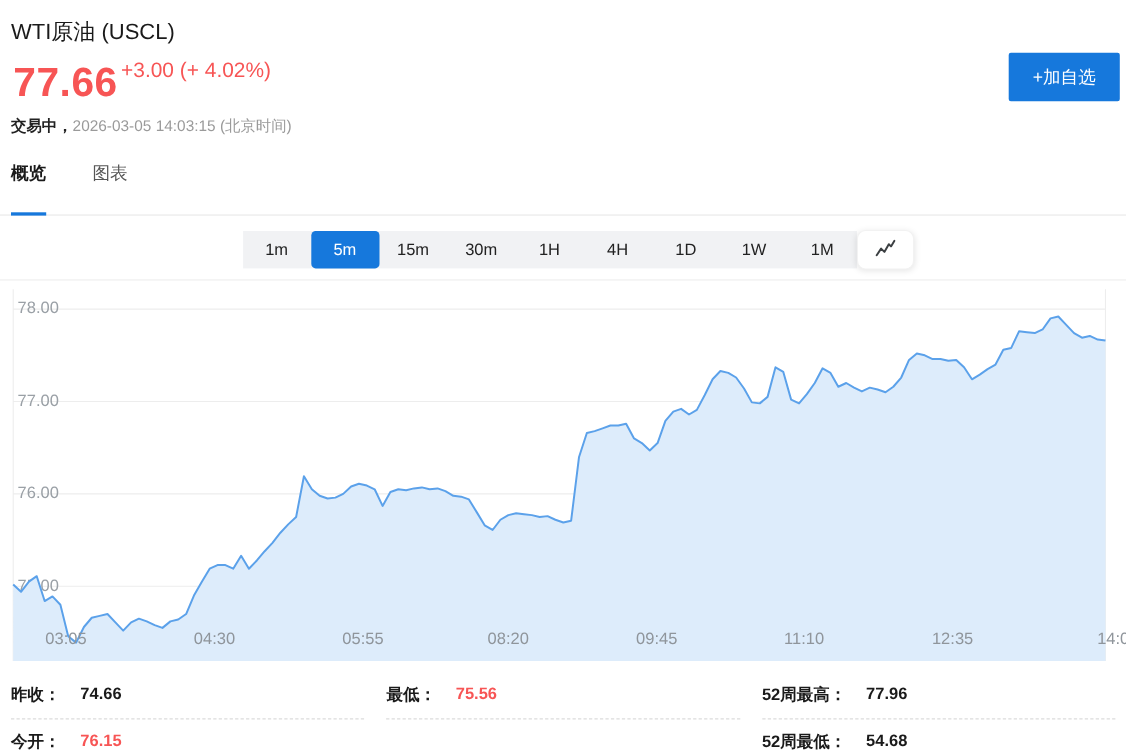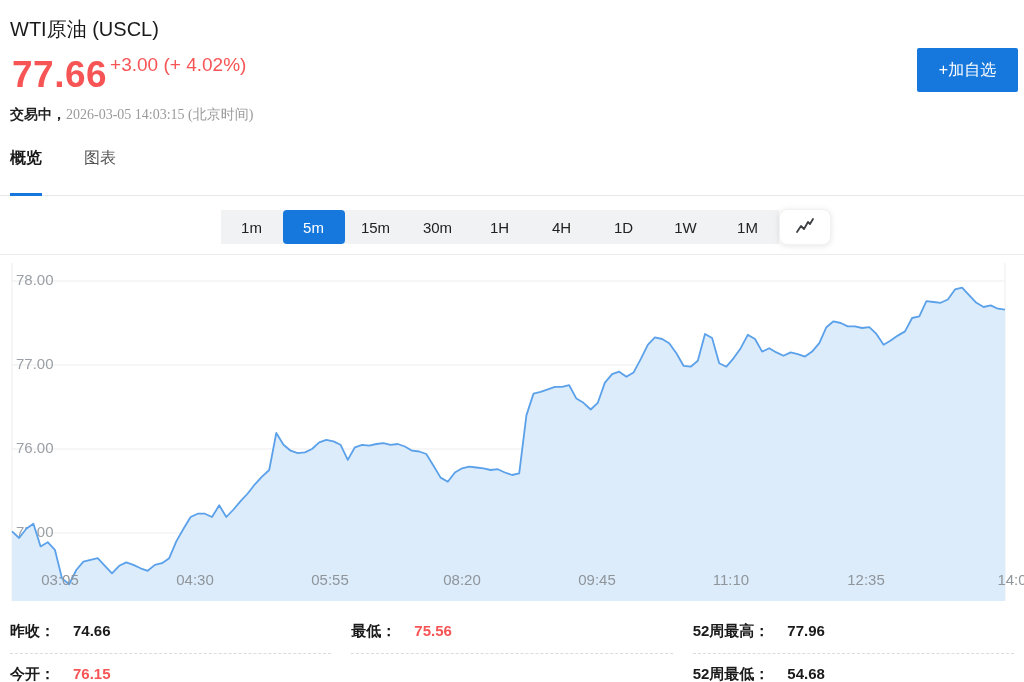--- a/index.html
+++ b/index.html
@@ -6,21 +6,21 @@
   body{
     width:1024px;height:682px;overflow:hidden;background:#fff;
     font-family:"Liberation Sans","DejaVu Sans",sans-serif;color:#1a1a1a;
     position:relative;
   }
   .pagepad{margin-left:10px;margin-right:10px;}
   .title{padding-top:16px;font-size:20px;color:#1a1a1a;line-height:26px;}
   .price-row{margin-top:12px;display:flex;align-items:flex-start;gap:3px;height:44px;margin-left:12px;}
   .price{font-size:37px;font-weight:bold;color:var(--red);letter-spacing:0.5px;}
   .change{font-size:19px;color:var(--red);}
-  .status{margin-top:8px;font-size:14px;height:20px;font-family:Liberation Serif, serif;}
+  .status{margin-top:8px;font-size:14px;height:20px;}
   .status-label{font-weight:bold;color:#222;}
   .status-time{color:#9a9a9a;}
   .add-btn{
     position:absolute;top:48px;right:6px;width:101px;height:44px;
     background:var(--blue);color:#fff;font-size:16px;border:none;border-radius:2px;
     display:flex;align-items:center;justify-content:center;cursor:pointer;
     font-family:inherit;
   }
   .tabbar{margin-top:22px;border-bottom:1px solid #e8e8e8;padding:0 10px;display:flex;gap:42px;}
   .tab{padding-bottom:26px;font-size:16px;color:#555;position:relative;cursor:pointer;}

